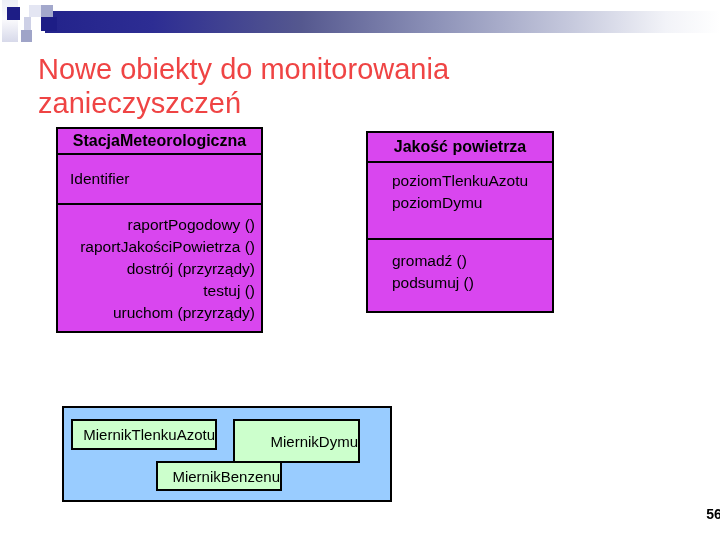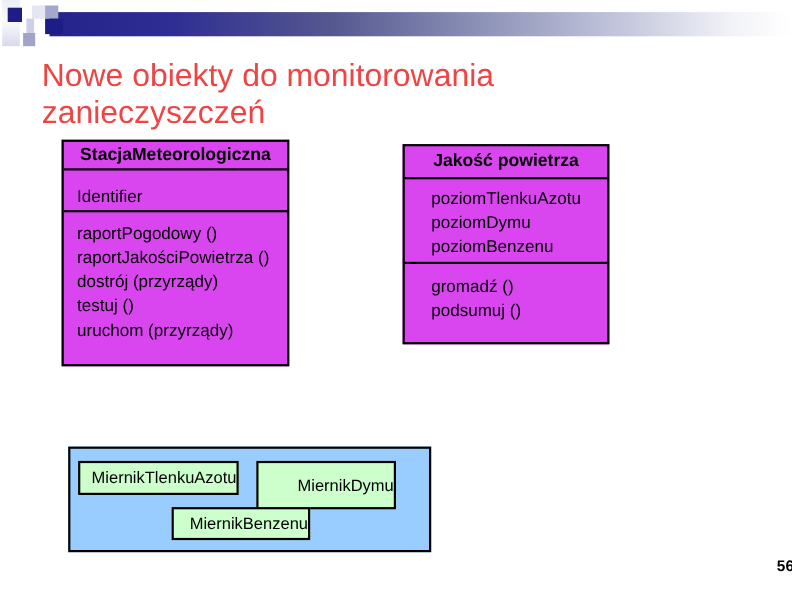--- a/index.html
+++ b/index.html
@@ -38,22 +38,22 @@
     box-sizing:border-box; flex:0 0 auto;
   }
   .uml-class .attrs {
     border-bottom:2px solid #000; font-size:15.5px; line-height:22px;
     box-sizing:border-box; flex:0 0 auto;
   }
   .uml-class .methods { font-size:15.5px; line-height:22px; box-sizing:border-box; flex:1 1 auto; }
 
   .class-left  { left:56px;  top:127px; width:207px; height:206px; }
   .class-left  .hdr     { height:26px; }
-  .class-left  .attrs   { height:38px; display:flex; align-items:flex-end; padding-left:12px; }
-  .class-left  .methods { padding:9px 6px 0 12px; }
+  .class-left  .attrs   { height:50px; display:flex; align-items:center; padding-left:12px; }
+  .class-left  .methods { padding:9px 6px 0 12px;text-align:right; }
 
   .class-right { left:366px; top:131px; width:188px; height:182px; }
   .class-right .hdr     { height:30px; }
   .class-right .attrs   { height:77px; padding:7px 4px 0 24px; }
   .class-right .methods { padding:10px 4px 0 24px; }
 
   
   .pkg-tab {
     position:absolute; left:58px; top:381px; width:272px; height:27px;
     background:#99ccff; border:2px solid #000; box-sizing:border-box;
@@ -108,21 +108,20 @@
       <div>testuj ()</div>
       <div>uruchom (przyrządy)</div>
     </div>
   </div>
 
   <div class="uml-class class-right">
     <div class="hdr">Jakość powietrza</div>
     <div class="attrs">
       <div>poziomTlenkuAzotu</div>
       <div>poziomDymu</div>
-      <div>poziomBenzenu</div>
     </div>
     <div class="methods">
       <div>gromadź ()</div>
       <div>podsumuj ()</div>
     </div>
   </div>
 
   <div class="pkg-body"></div>
   <div class="inst inst-1">
     <span>MiernikTlenkuAzotu</span>

